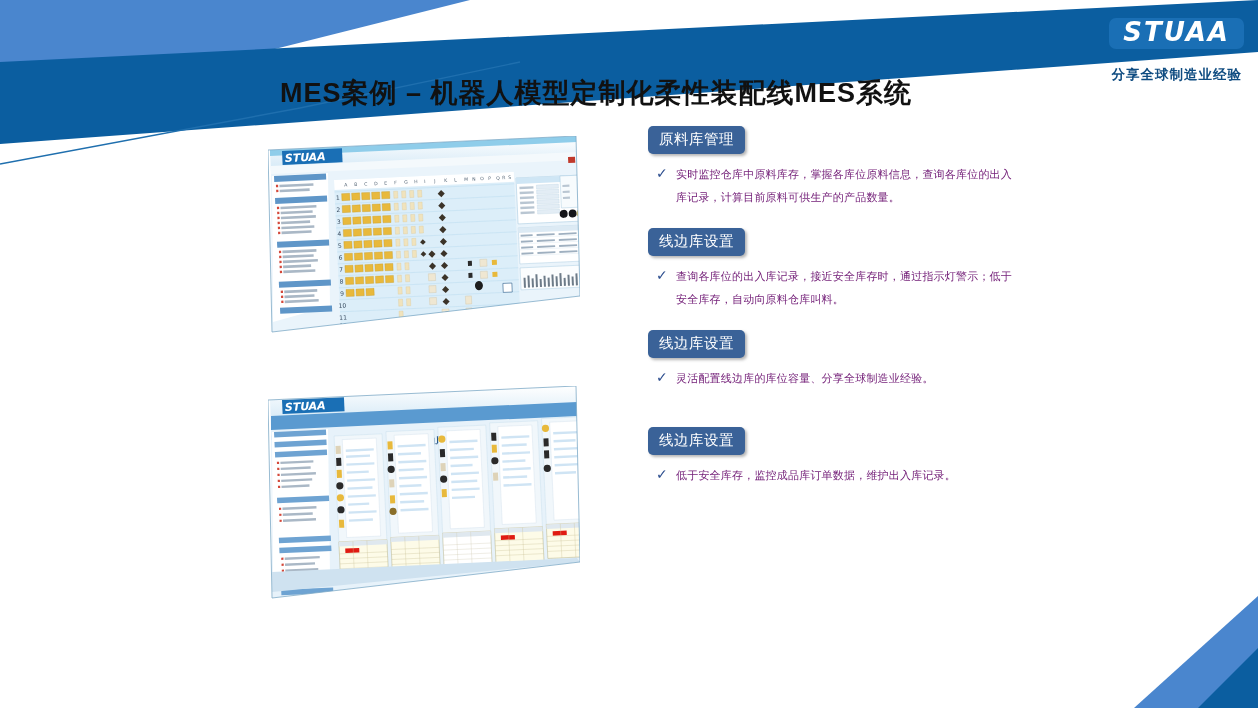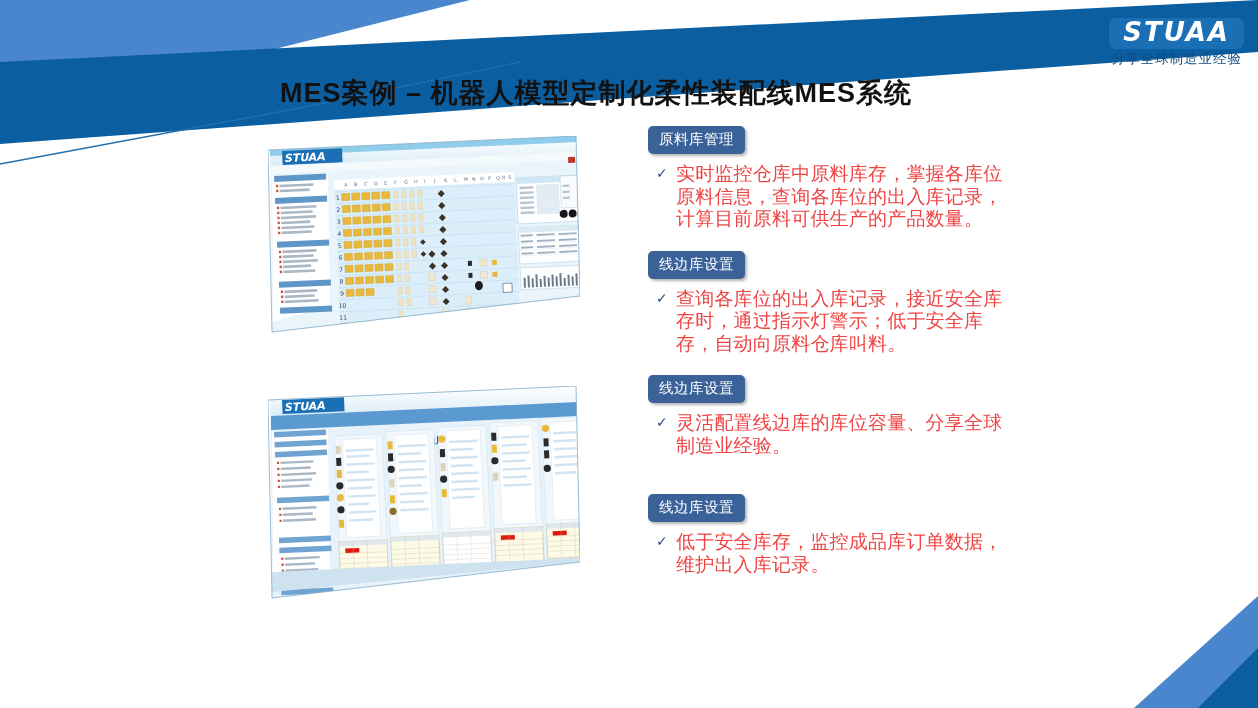--- a/index.html
+++ b/index.html
@@ -24,43 +24,43 @@
   #logo-wrap{position:absolute;right:14px;top:18px;text-align:center;}
   #logo-badge{
     background:#1a6fb5;color:#ffffff;
     font-size:26px;font-weight:bold;font-style:italic;
     letter-spacing:2px;
     padding:1px 14px 3px 14px;border-radius:7px;
     display:inline-block;line-height:1.05;
     font-family:"DejaVu Sans",sans-serif;
   }
   #logo-tag{
-    margin-top:1px;color:#0f4c81;
-    font-size:13.5px;font-weight:normal;letter-spacing:1px;
+    margin-top:17px;color:#0f4c81;
+    font-size:13.5px;font-weight:bold;letter-spacing:1px;
   }
 
   
   #features{position:absolute;left:648px;top:126px;width:372px;}
   .feat{margin-bottom:4px;}
   .badge{
     display:inline-block;
     background:#3a6298;color:#ffffff;
     font-size:14.5px;font-weight:normal;
     padding:4px 11px 5px 11px;
     border-radius:5px;
     box-shadow:2px 2px 3px rgba(120,120,120,.55);
     letter-spacing:.5px;
   }
   .feat-body{display:flex;margin:9px 0 0 8px;}
   .chk{
     color:#2e4f8f;font-size:14px;line-height:21px;
     width:20px;flex:0 0 20px;font-weight:bold;
   }
   .feat-text{
-    font-size:19px;line-height:22.5px;color:#ef4444;
+    font-size:11px;line-height:22.5px;color:#701a75;
     width:340px;letter-spacing:.2px;
   }
   .sp1{height:16px;}
   .sp2{height:16px;}
   .sp3{height:33px;}
 
   
   .shot{position:absolute;}
   .shot svg{display:block;}
 </style>

